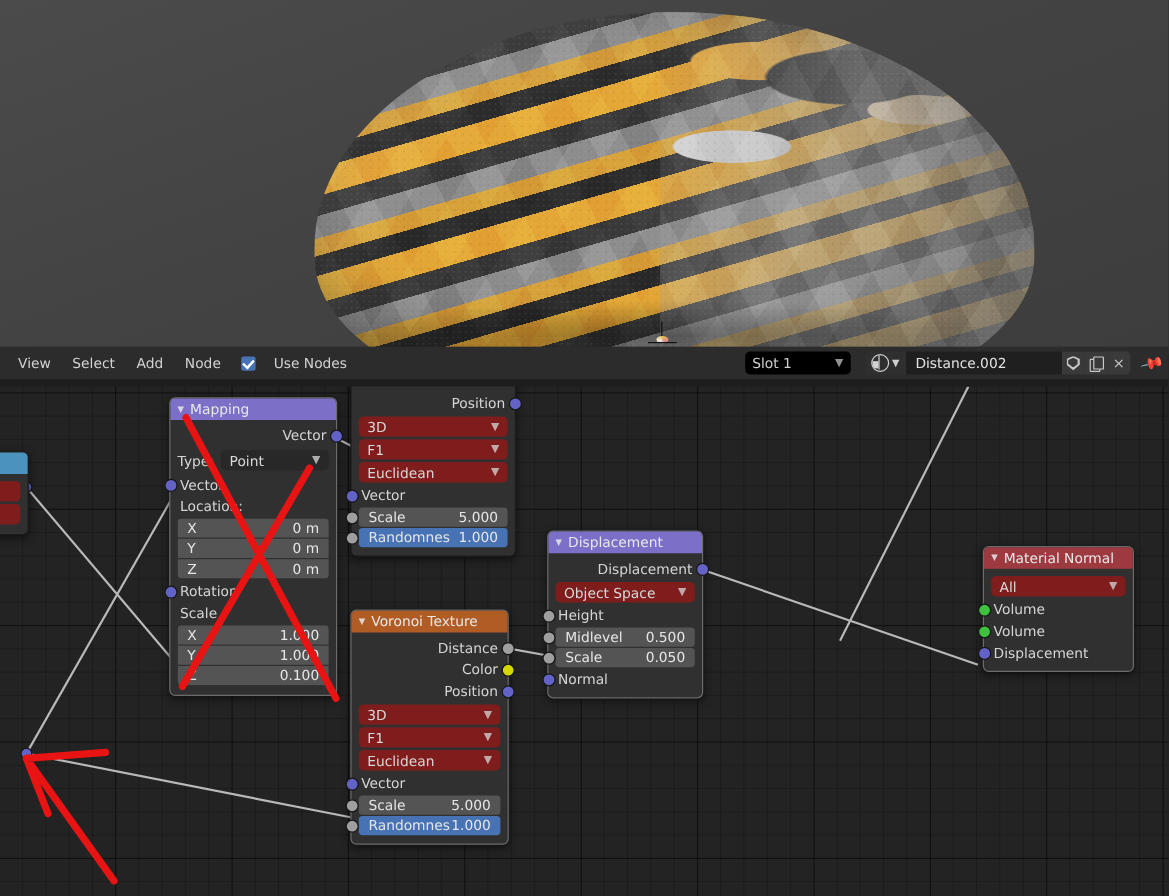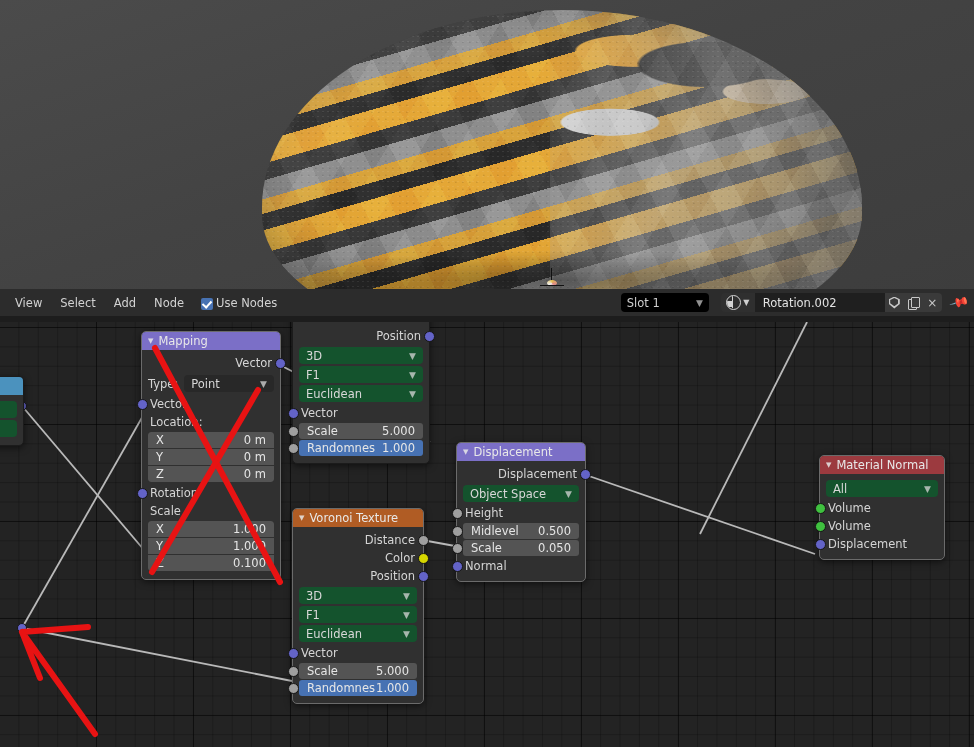--- a/index.html
+++ b/index.html
@@ -41,21 +41,21 @@
   .origin3d{position:absolute;left:540px;top:268px;width:24px;height:22px;}
   .origin3d:before{content:"";position:absolute;left:11px;top:0;width:1px;height:18px;background:#111;}
   .origin3d:after{content:"";position:absolute;left:0;top:17px;width:24px;height:1px;background:#111;}
   .origin-dot{position:absolute;left:7px;top:12px;width:10px;height:6px;border-radius:50%;
     background:conic-gradient(#e7c04a,#d88,#eee,#e7c04a);}
 
   
   .header{position:absolute;left:0;top:289px;width:974px;height:27px;background:#2c2c2c;
     display:flex;align-items:center;padding:0 6px;box-sizing:border-box;gap:0;}
   .menu-item{color:#d2d2d2;font-size:11.5px;padding:3px 9px;cursor:default;}
-  .usenodes{display:flex;align-items:flex-end;gap:3px;margin-left:8px;color:#d2d2d2;font-size:11.5px;}
+  .usenodes{display:flex;align-items:center;gap:15px;margin-left:8px;color:#d2d2d2;font-size:11.5px;}
   .cb{width:12px;height:12px;border-radius:2px;background:#4772b3;position:relative;}
   .cb:after{content:"";position:absolute;left:3px;top:1px;width:4px;height:7px;border:solid #fff;
     border-width:0 2px 2px 0;transform:rotate(42deg);}
   .hdr-spacer{flex:1;}
   .dd{height:19px;background:#000000;border-radius:4px;display:flex;align-items:center;
     padding:0 6px;color:#cfcfcf;font-size:11.5px;box-sizing:border-box;}
   .dd .chev{margin-left:auto;opacity:.7;font-size:9px;}
   .slot-dd{width:88px;margin-right:12px;}
   .mat-browse{width:34px;height:19px;background:#2f2f2f;border-radius:4px 0 0 4px;display:flex;
     align-items:center;justify-content:center;gap:2px;}
@@ -98,21 +98,21 @@
   .row{height:18px;display:flex;align-items:center;padding:0 8px;color:#d5d5d5;font-size:11.5px;
     box-sizing:border-box;position:relative;}
   .row.out{justify-content:flex-end;margin-left:22px;}
   .sock{position:absolute;width:9px;height:9px;border-radius:50%;border:1px solid #161616;}
   .sock.in{left:-5.5px;}
   .sock.out{right:-5.5px;}
   .s-vec{background:#6363c7;}
   .s-gray{background:#9f9f9f;}
   .s-yellow{background:#d7d700;}
   .s-green{background:#3fc13f;}
-  .nsel{height:17px;margin:2px 6px;background:#14532d;border-radius:4px;display:flex;align-items:center;
+  .nsel{height:17px;margin:2px 6px;background:#7f1d1d;border-radius:4px;display:flex;align-items:center;
     padding:0 7px;color:#d8d8d8;font-size:11.5px;box-sizing:border-box;}
   .nsel .chev{margin-left:auto;font-size:9px;opacity:.75;}
   .field{height:16px;margin:1px 6px;background:#545454;border-radius:3px;display:flex;align-items:center;
     padding:0 8px;color:#e6e6e6;font-size:11.5px;box-sizing:border-box;}
   .field .v{margin-left:auto;}
   .field.blue{background:#4772b3;}
   .fgroup{margin:2px 6px;border-radius:3px;overflow:hidden;}
   .fgroup .field{margin:0 0 1px 0;border-radius:0;}
   .fgroup .field:first-child{border-radius:3px 3px 0 0;}
   .fgroup .field:last-child{border-radius:0 0 3px 3px;margin-bottom:0;}
@@ -158,21 +158,21 @@
     <div class="dd slot-dd">
       <span>Slot 1</span>
       <span class="chev">▼</span>
     </div>
 
     <div class="mat-browse">
       <div class="globe"></div>
       <span class="chev" style="font-size:8px;color:#cfcfcf;">▼</span>
     </div>
     <div class="mat-name">
-      <span>Rotation.002</span>
+      <span>Distance.002</span>
     </div>
     <div class="hicon">
       <div class="shield"></div>
     </div>
     <div class="hicon">
       <div class="copyic"></div>
     </div>
     <div class="hicon last">
       <span>×</span>
     </div>

